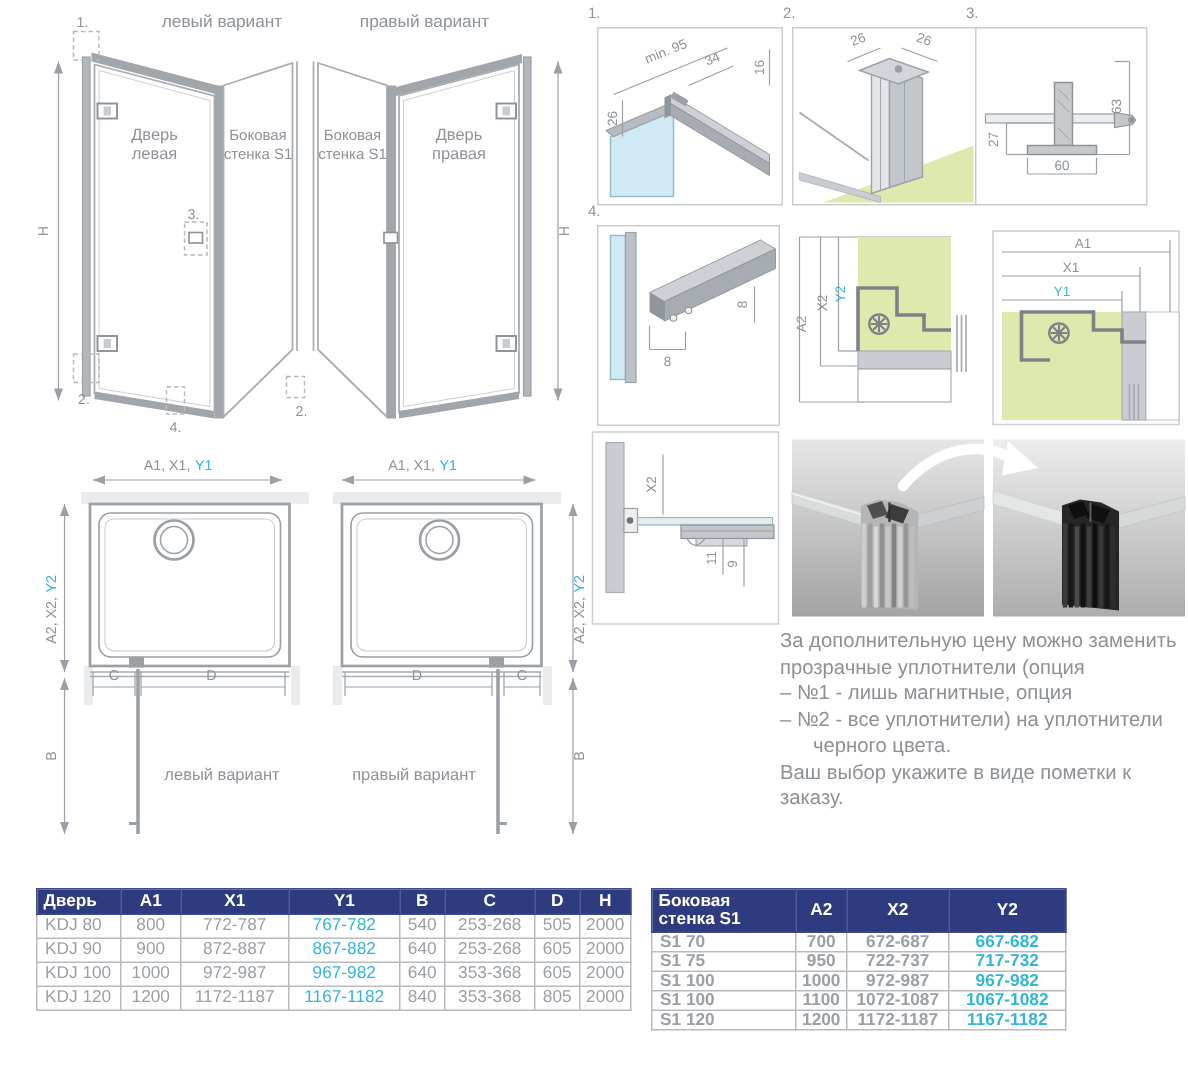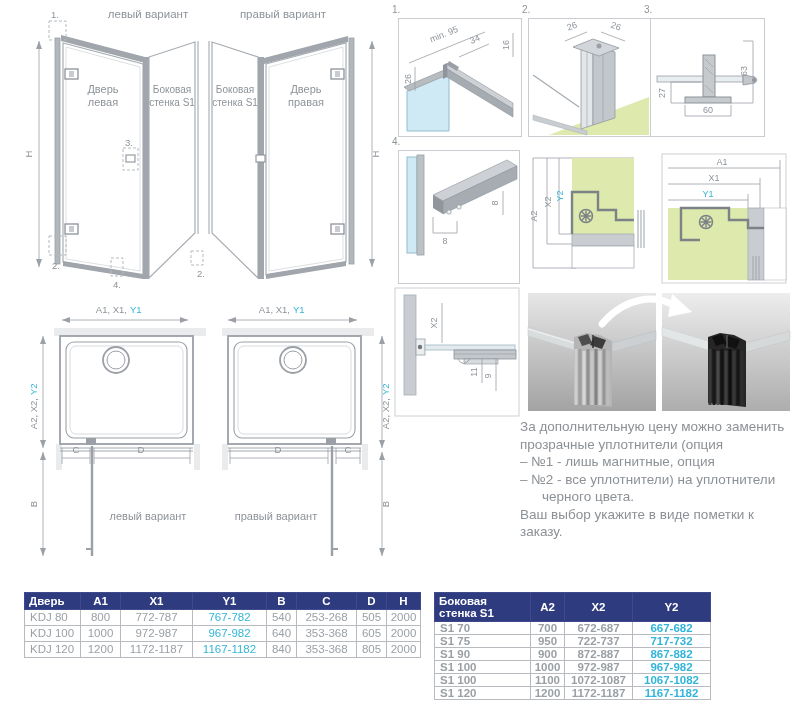--- a/index.html
+++ b/index.html
@@ -450,20 +450,30 @@
           <td class="first">KDJ 80</td>
           <td>800</td>
           <td>772-787</td>
           <td class="blue">767-782</td>
           <td>540</td>
           <td>253-268</td>
           <td>505</td>
           <td>2000</td>
         </tr>
         <tr>
+          <td class="first">KDJ 90</td>
+          <td>900</td>
+          <td>872-887</td>
+          <td class="blue">867-882</td>
+          <td>640</td>
+          <td>253-268</td>
+          <td>605</td>
+          <td>2000</td>
+        </tr>
+        <tr>
           <td class="first">KDJ 100</td>
           <td>1000</td>
           <td>972-987</td>
           <td class="blue">967-982</td>
           <td>640</td>
           <td>353-368</td>
           <td>605</td>
           <td>2000</td>
         </tr>
         <tr>
@@ -501,26 +511,20 @@
           <td>672-687</td>
           <td class="blue">667-682</td>
         </tr>
         <tr>
           <td class="first">S1 75</td>
           <td>950</td>
           <td>722-737</td>
           <td class="blue">717-732</td>
         </tr>
         <tr>
-          <td class="first">S1 90</td>
-          <td>900</td>
-          <td>872-887</td>
-          <td class="blue">867-882</td>
-        </tr>
-        <tr>
           <td class="first">S1 100</td>
           <td>1000</td>
           <td>972-987</td>
           <td class="blue">967-982</td>
         </tr>
         <tr>
           <td class="first">S1 100</td>
           <td>1100</td>
           <td>1072-1087</td>
           <td class="blue">1067-1082</td>

